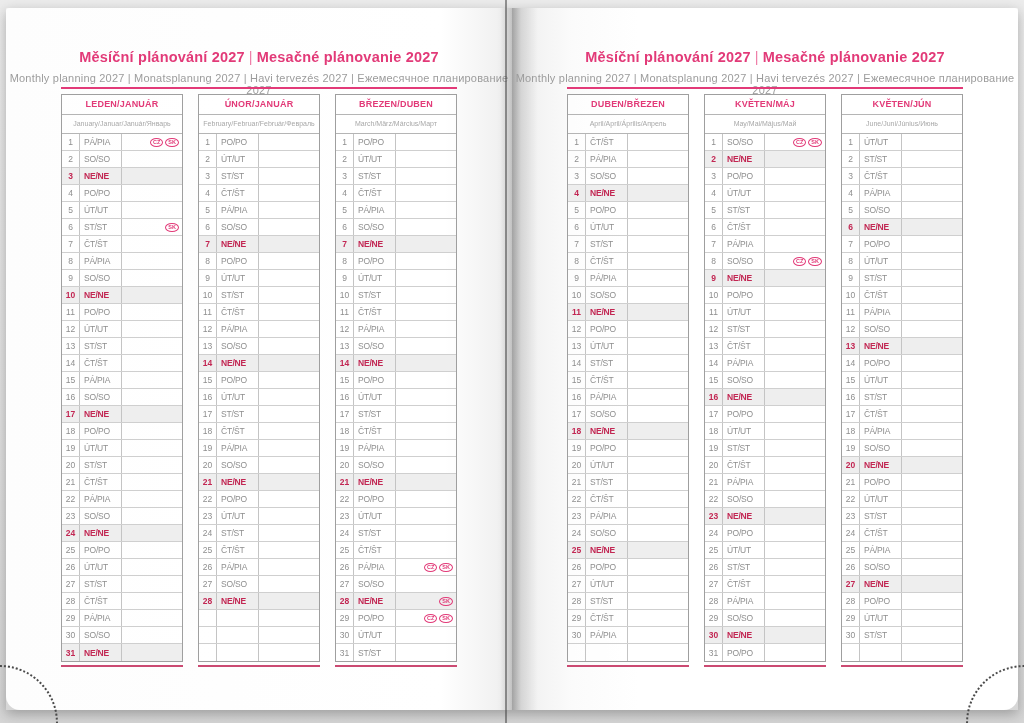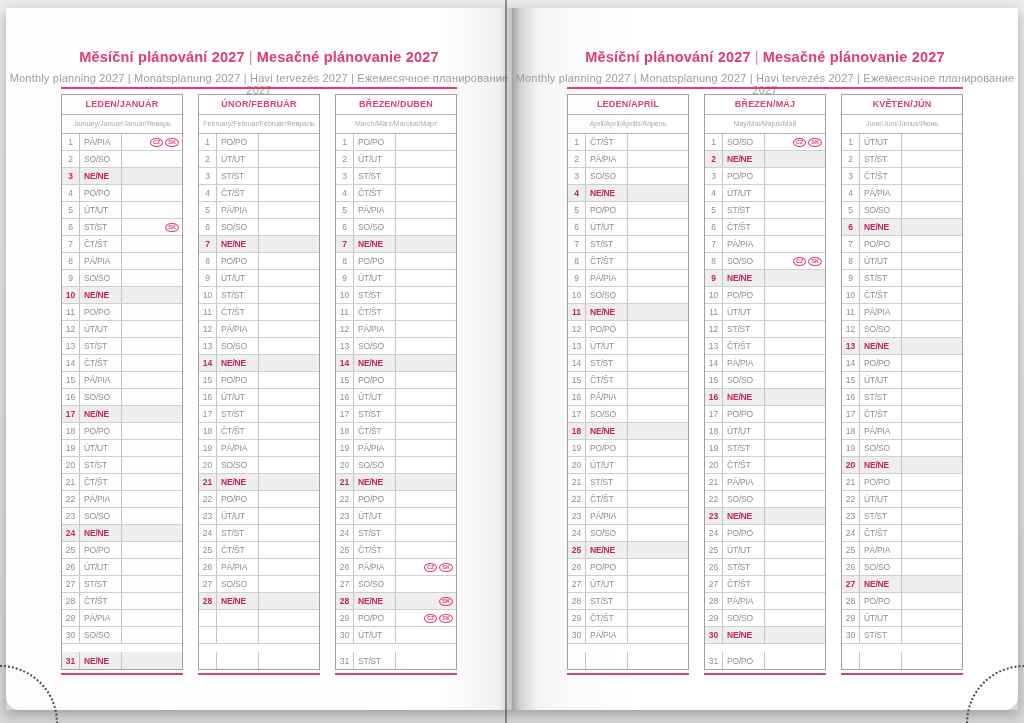--- a/index.html
+++ b/index.html
@@ -29,21 +29,21 @@
   .title-rule{position:absolute;top:79px;left:55px;width:396px;height:2px;background:var(--pink);}
 
   .months{position:absolute;top:86px;left:55px;width:396px;display:flex;justify-content:space-between;border-radius:7px;}
   .month{width:122px;box-sizing:border-box;}
   .m-table{border:1px solid #9f9f9f;background:rgba(255,255,255,.6);}
   .m-name{height:19px;line-height:19px;text-align:center;border-bottom:1px solid #b5b5b5;
     color:var(--pink);font-weight:bold;font-size:9px;letter-spacing:.2px;}
   .m-langs{height:18px;line-height:18px;text-align:center;border-bottom:1px solid #b5b5b5;
     color:var(--gray-langs);font-size:7px;}
   .row{display:flex;height:17px;box-sizing:border-box;border-bottom:1px solid #cfcfcf;align-items:center;}
-  .m-rows .row:last-child{border-bottom:none;margin-top:8px;}
+  .m-rows .row:last-child{border-bottom:none;}
   .c-num{width:18px;box-sizing:border-box;border-right:1px solid #c4c4c4;height:100%;
     display:flex;align-items:center;justify-content:center;
     font-size:8.5px;color:var(--gray-text);}
   .c-day{width:42px;box-sizing:border-box;border-right:1px solid #c4c4c4;height:100%;
     display:flex;align-items:center;padding-left:4px;
     font-size:8.5px;color:var(--gray-text);letter-spacing:-0.2px;}
   .c-note{flex:1;height:100%;display:flex;align-items:center;justify-content:flex-end;padding-right:3px;}
   .row.sun{background:var(--sun-bg);}
   .row.sun .c-num,.row.sun .c-day{color:var(--sun-red);font-weight:bold;}
   .badge{display:inline-block;border:1px solid var(--pink);color:var(--pink);
@@ -230,21 +230,21 @@
                 <div class="c-day">NE/NE</div>
                 <div class="c-note"></div>
               </div>
             </div>
     </div>
     <div class="m-underline"></div>
   </div>
 
   <div class="month">
     <div class="m-table">
-      <div class="m-name">ÚNOR/FEBRUÁR</div>
+      <div class="m-name">ÚNOR/JANUÁR</div>
       <div class="m-langs">February/Februar/Február/Февраль</div>
       <div class="m-rows">
               <div class="row">
                 <div class="c-num">1</div>
                 <div class="c-day">PO/PO</div>
                 <div class="c-note"></div>
               </div>
               <div class="row">
                 <div class="c-num">2</div>
                 <div class="c-day">ÚT/UT</div>
@@ -574,21 +574,21 @@
   </div>
 </div>
   </div>
   <div class="page right">
     <div class="page-title"><span>Měsíční plánování 2027</span><span class="sep">|</span><span>Mesačné plánovanie 2027</span></div>
     <div class="page-subtitle">Monthly planning 2027 | Monatsplanung 2027 | Havi tervezés 2027 | Ежемесячное планирование 2027</div>
     <div class="title-rule"></div>
     <div class="months">
   <div class="month">
     <div class="m-table">
-      <div class="m-name">LEDEN/APRÍL</div>
+      <div class="m-name">DUBEN/BŘEZEN</div>
       <div class="m-langs">April/April/Április/Апрель</div>
       <div class="m-rows">
               <div class="row">
                 <div class="c-num">1</div>
                 <div class="c-day">ČT/ŠT</div>
                 <div class="c-note"></div>
               </div>
               <div class="row">
                 <div class="c-num">2</div>
                 <div class="c-day">PÁ/PIA</div>
@@ -739,21 +739,21 @@
                 <div class="c-day"></div>
                 <div class="c-note"></div>
               </div>
             </div>
     </div>
     <div class="m-underline"></div>
   </div>
 
   <div class="month">
     <div class="m-table">
-      <div class="m-name">BŘEZEN/MÁJ</div>
+      <div class="m-name">KVĚTEN/MÁJ</div>
       <div class="m-langs">May/Mai/Május/Май</div>
       <div class="m-rows">
               <div class="row">
                 <div class="c-num">1</div>
                 <div class="c-day">SO/SO</div>
                 <div class="c-note">
                   <span class="badge">CZ</span>
                   <span class="badge">SK</span>
                 </div>
               </div>

